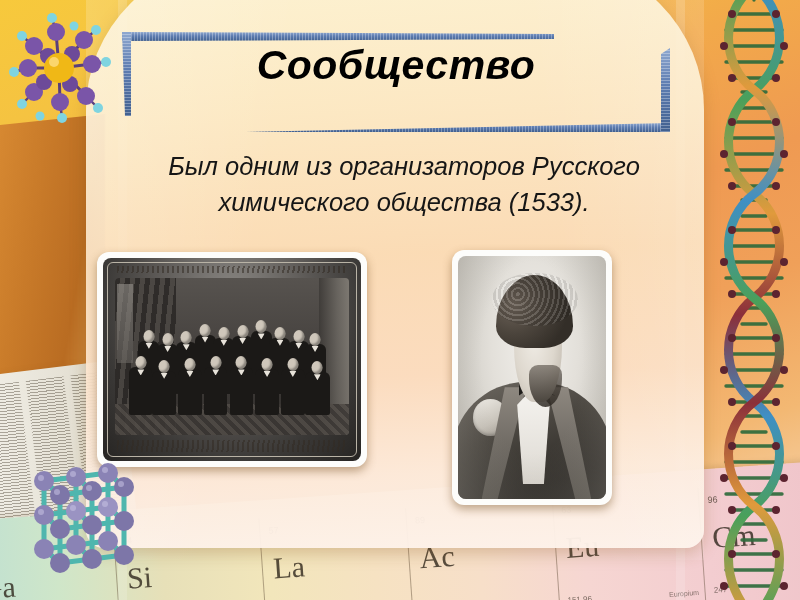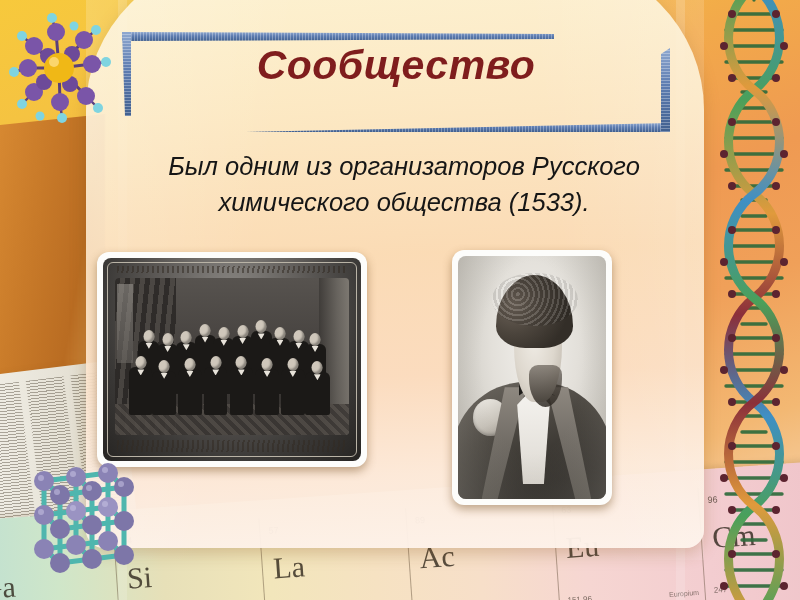--- a/index.html
+++ b/index.html
@@ -246,21 +246,21 @@
   
   .title {
     position: absolute;
     left: 122px;
     top: 44px;
     width: 548px;
     text-align: center;
     font-size: 41px;
     font-weight: bold;
     font-style: italic;
-    color: #7f1d1d;
+    color: #000000;
     letter-spacing: .5px;
     line-height: 1.05;
     white-space: nowrap;
   }
 
   
   .body-text {
     position: absolute;
     left: 54px;
     top: 148px;

